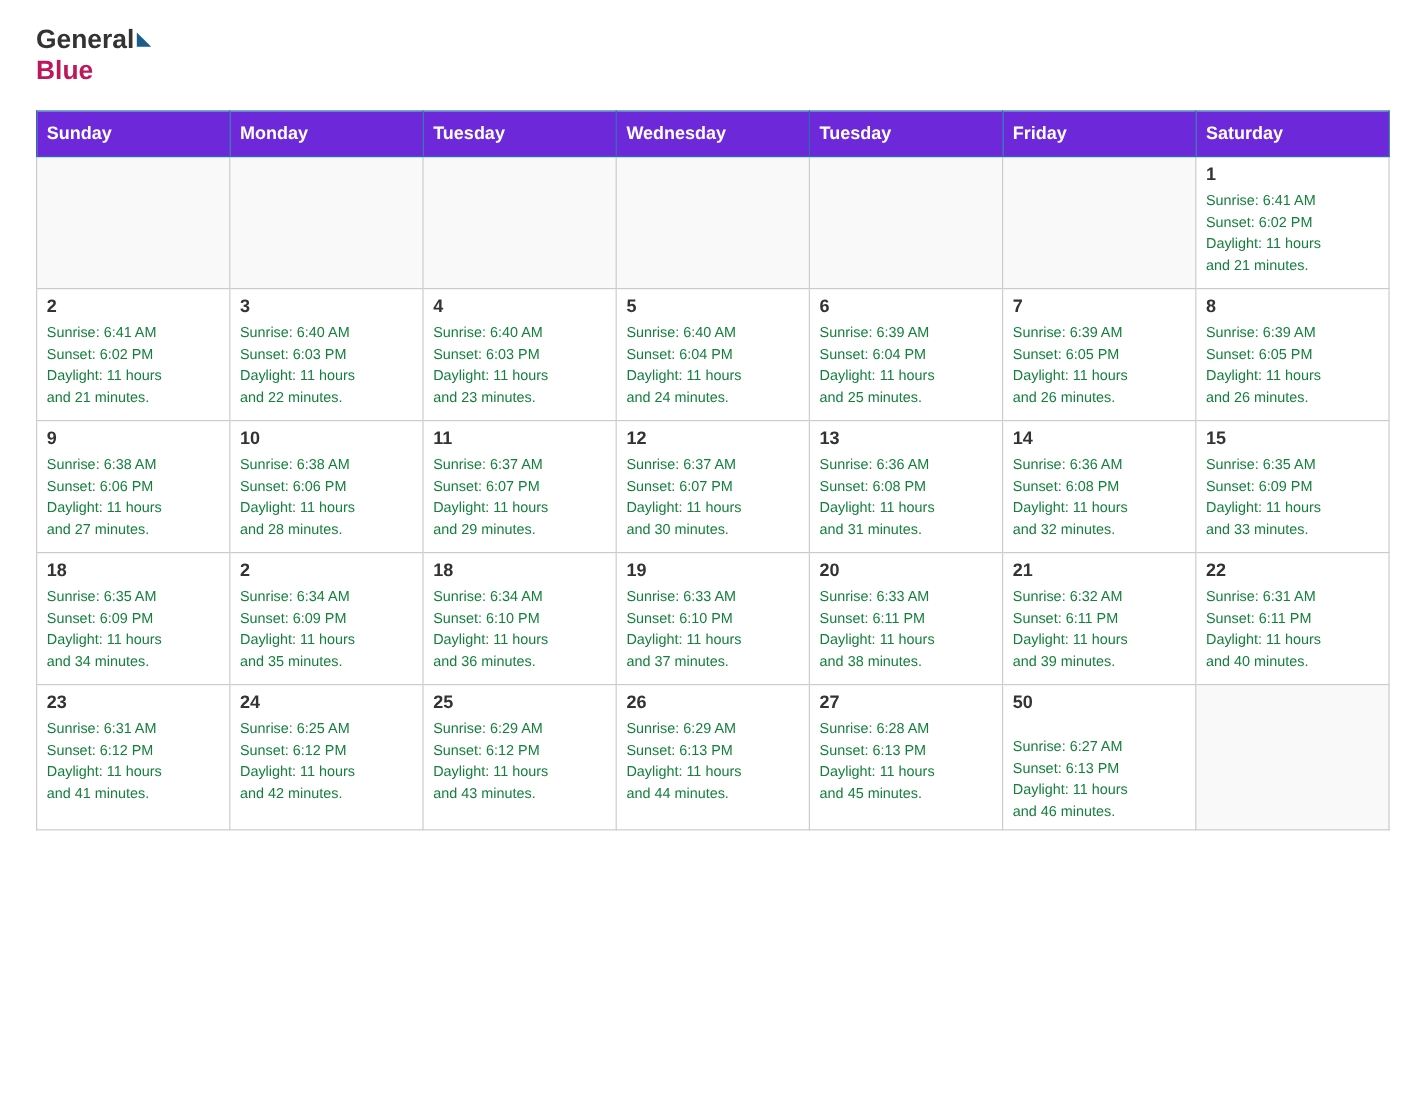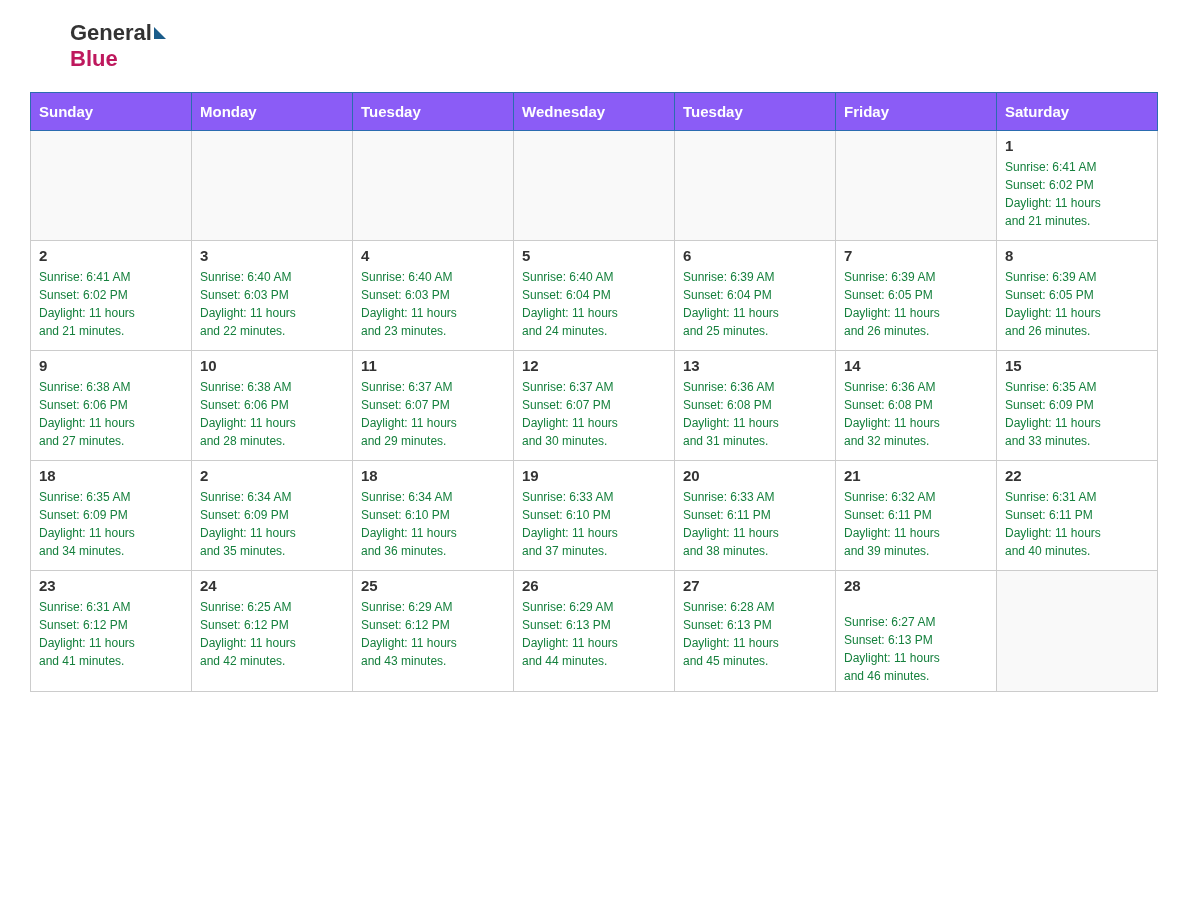--- a/index.html
+++ b/index.html
@@ -14,21 +14,20 @@
     .header-section {
       display: flex;
       justify-content: space-between;
       align-items: flex-start;
       margin-bottom: 20px;
     }
     .logo {
       display: flex;
       align-items: center;
       gap: 2px;
-      margin-left: 40px;
     }
     .logo-general {
       font-size: 22px;
       font-weight: bold;
       color: #333;
     }
     .logo-blue {
       font-size: 22px;
       font-weight: bold;
       color: #be185d;
@@ -54,21 +53,21 @@
       font-size: 22px;
       color: #444;
       margin-top: 4px;
     }
     .calendar-table {
       width: 100%;
       border-collapse: collapse;
       table-layout: fixed;
     }
     .calendar-table thead tr th {
-      background-color: #8b5cf6;
+      background-color: #6d28d9;
       color: #fff;
       font-size: 15px;
       font-weight: bold;
       padding: 10px 8px;
       text-align: left;
       border: 1px solid #2b6cb0;
     }
     .calendar-table tbody tr td {
       border: 1px solid #ccc;
       vertical-align: top;
@@ -323,21 +322,21 @@
 and 44 minutes.</div>
         </td>
         <td>
           <span class="day-number">27</span>
           <div class="day-info" style="white-space: pre-line;">Sunrise: 6:28 AM
 Sunset: 6:13 PM
 Daylight: 11 hours
 and 45 minutes.</div>
         </td>
         <td>
-          <span class="day-number">28</span>
+          <span class="day-number">50</span>
           <div class="day-info" style="white-space: pre-line; margin-top: 19px;">Sunrise: 6:27 AM
 Sunset: 6:13 PM
 Daylight: 11 hours
 and 46 minutes.</div>
         </td>
         <td class="empty"></td>
       </tr>
     </tbody>
 </table>
 

